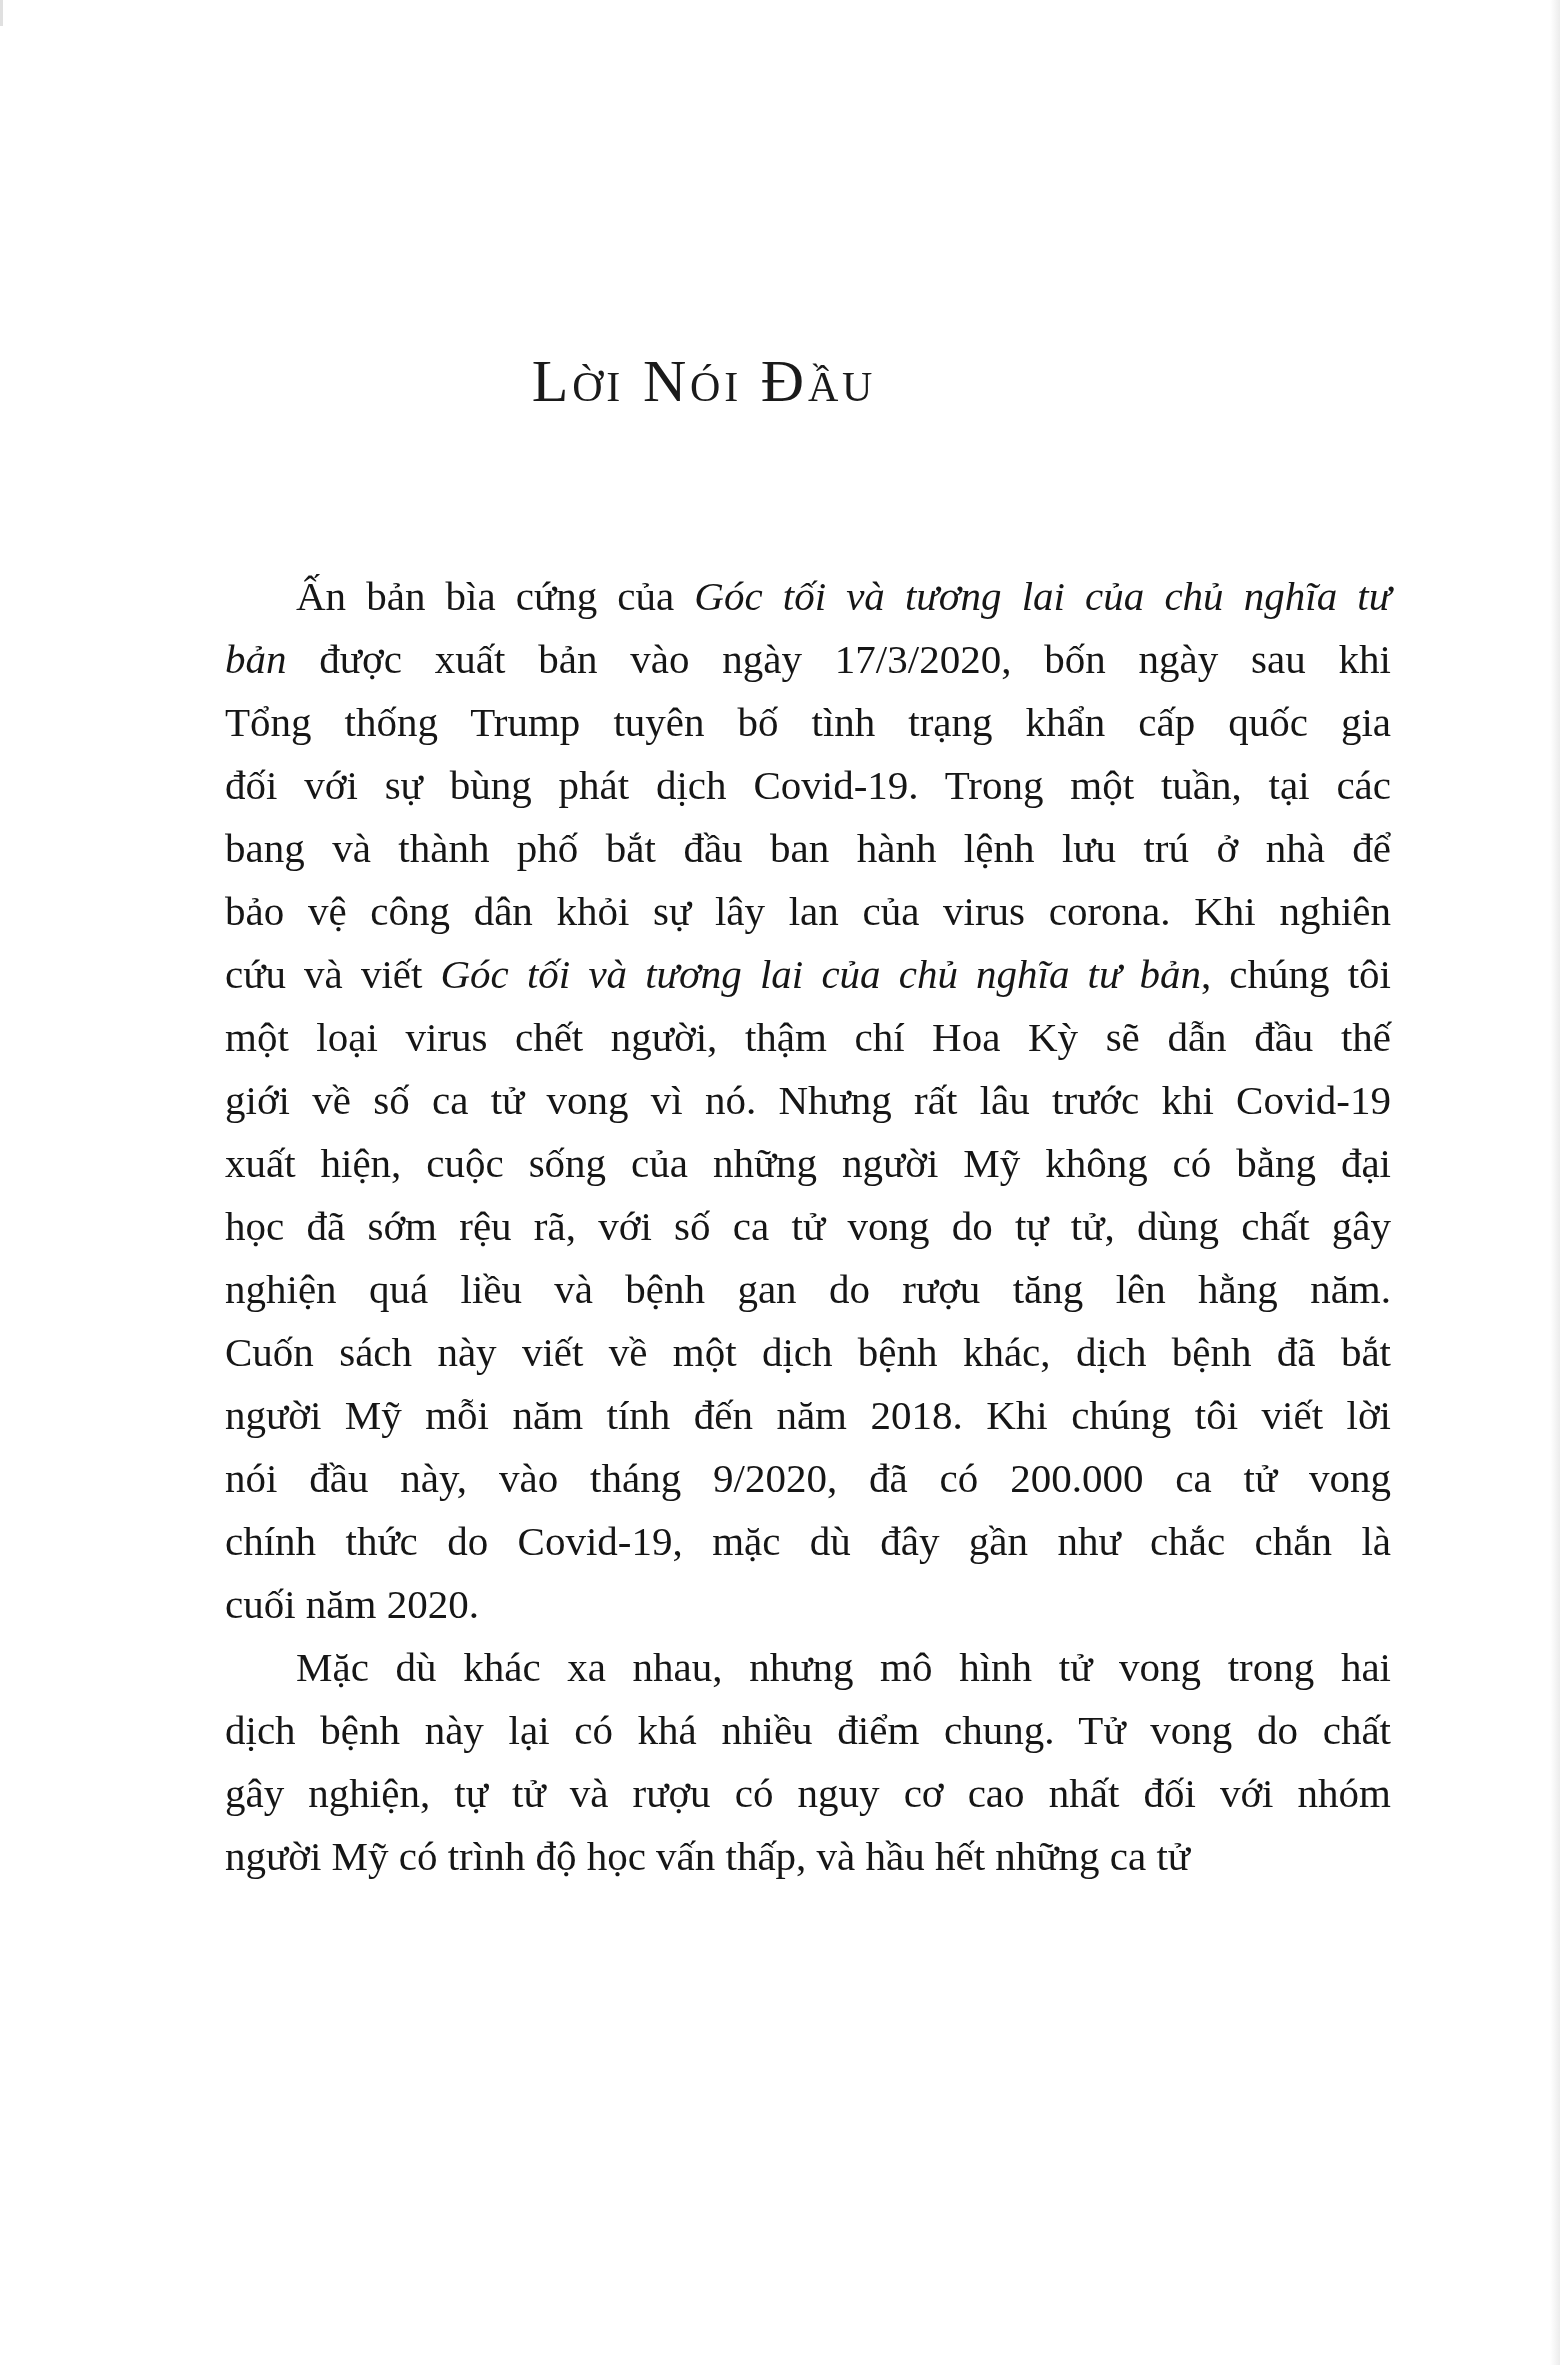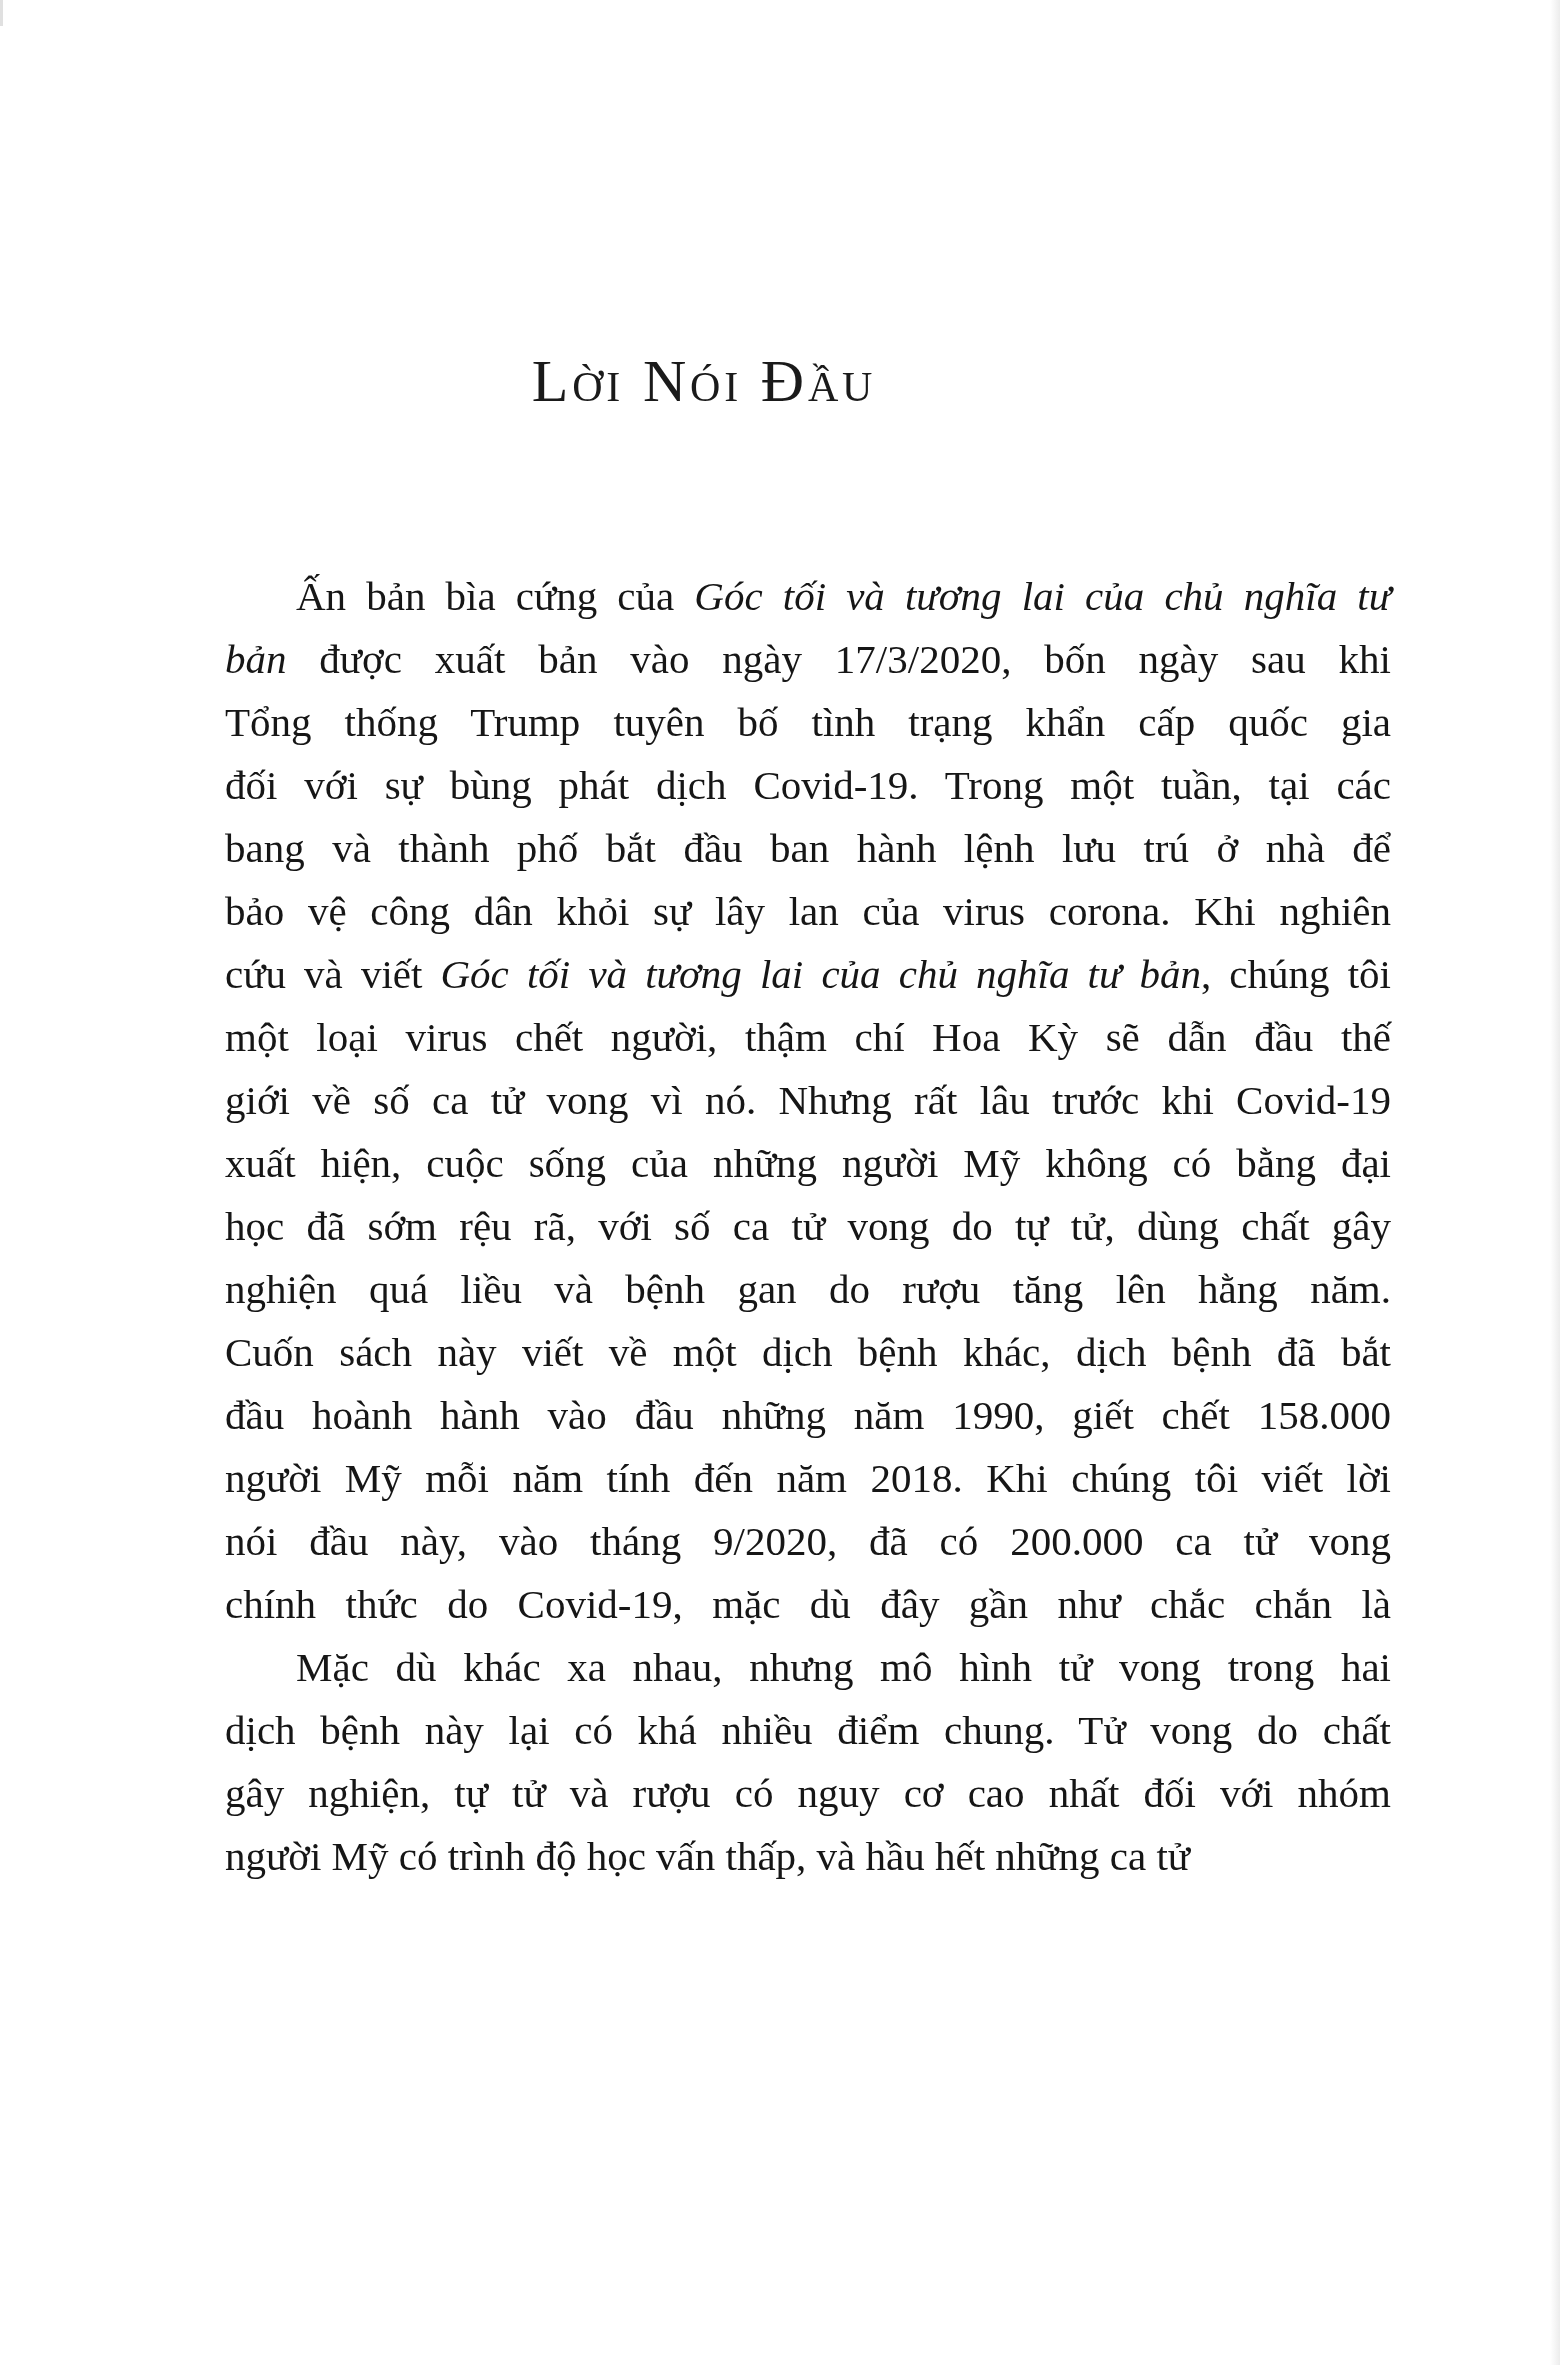--- a/index.html
+++ b/index.html
@@ -84,23 +84,23 @@
       <div class="line"><span>đối với sự bùng phát dịch Covid-19. Trong một tuần, tại các</span></div>
       <div class="line"><span>bang và thành phố bắt đầu ban hành lệnh lưu trú ở nhà để</span></div>
       <div class="line"><span>bảo vệ công dân khỏi sự lây lan của virus corona. Khi nghiên</span></div>
       <div class="line"><span>cứu và viết </span><em>Góc tối và tương lai của chủ nghĩa tư bản</em><span>, chúng tôi</span></div>
       <div class="line"><span>một loại virus chết người, thậm chí Hoa Kỳ sẽ dẫn đầu thế</span></div>
       <div class="line"><span>giới về số ca tử vong vì nó. Nhưng rất lâu trước khi Covid-19</span></div>
       <div class="line"><span>xuất hiện, cuộc sống của những người Mỹ không có bằng đại</span></div>
       <div class="line"><span>học đã sớm rệu rã, với số ca tử vong do tự tử, dùng chất gây</span></div>
       <div class="line"><span>nghiện quá liều và bệnh gan do rượu tăng lên hằng năm.</span></div>
       <div class="line"><span>Cuốn sách này viết về một dịch bệnh khác, dịch bệnh đã bắt</span></div>
-      <div class="line"><span>đầu hoành hành vào đầu những năm 1990, giết chết 158.000</span></div>
       <div class="line"><span>người Mỹ mỗi năm tính đến năm 2018. Khi chúng tôi viết lời</span></div>
       <div class="line"><span>nói đầu này, vào tháng 9/2020, đã có 200.000 ca tử vong</span></div>
       <div class="line"><span>chính thức do Covid-19, mặc dù đây gần như chắc chắn là</span></div>
+      <div class="line flush"><span>cuối năm 2020.</span></div>
       <div class="line indent"><span>Mặc dù khác xa nhau, nhưng mô hình tử vong trong hai</span></div>
       <div class="line"><span>dịch bệnh này lại có khá nhiều điểm chung. Tử vong do chất</span></div>
       <div class="line"><span>gây nghiện, tự tử và rượu có nguy cơ cao nhất đối với nhóm</span></div>
       <div class="line flush"><span>người Mỹ có trình độ học vấn thấp, và hầu hết những ca tử</span></div>
     </div>
 </div>
 
 
 </body></html>

